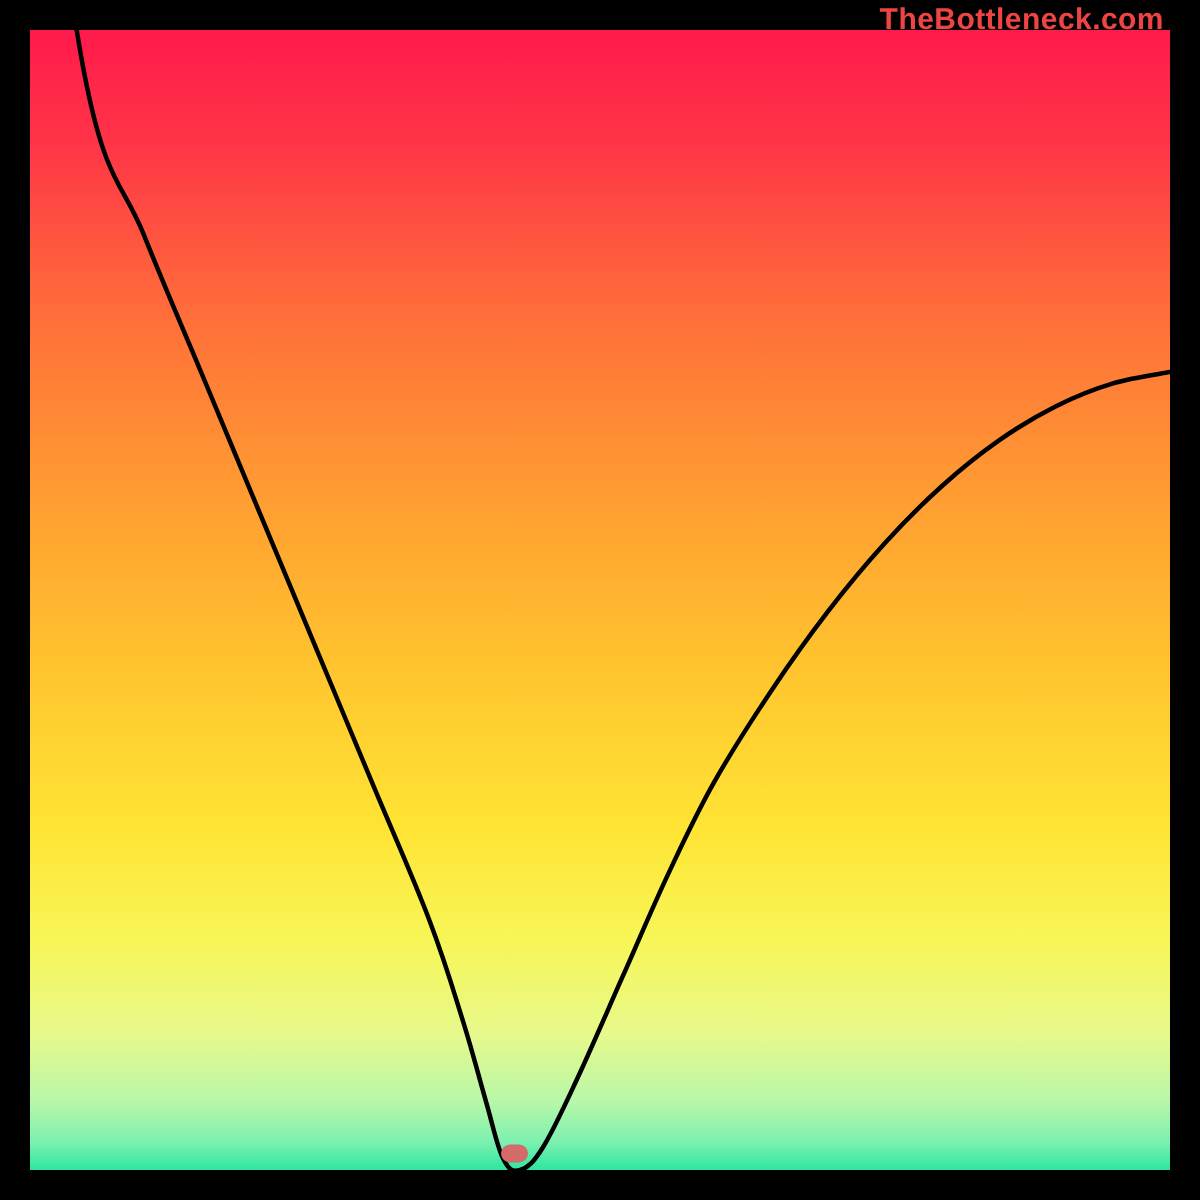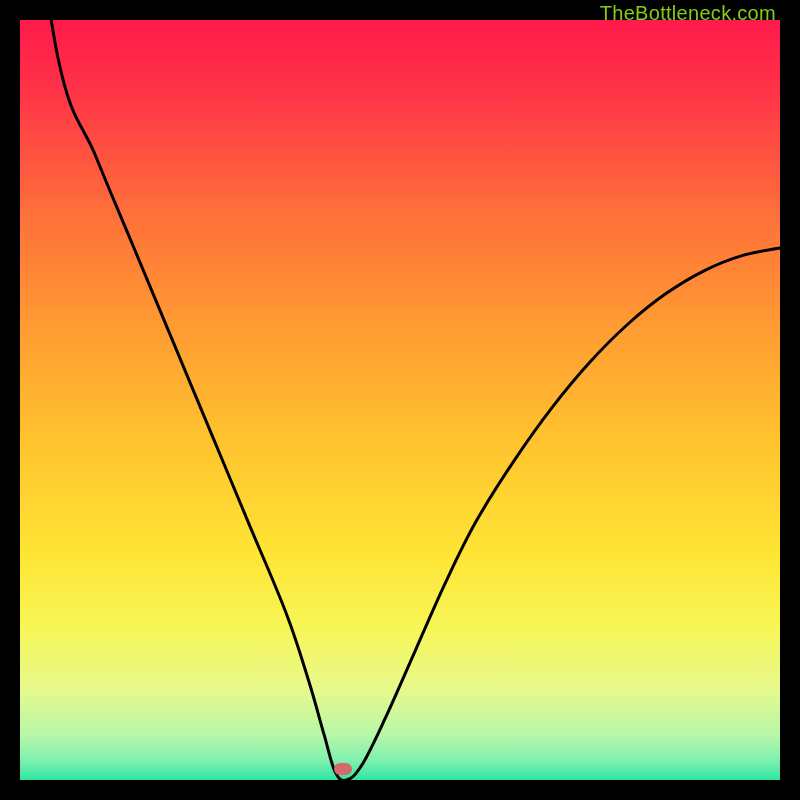--- a/index.html
+++ b/index.html
@@ -16,24 +16,24 @@
     left: 20px;
     top: 20px;
     width: 760px;
     height: 760px;
     background: #000;
   }
   .watermark {
     position: absolute;
     top: 2px;
     right: 24px;
-    color: #84cc16;
+    color: #ef4444;
     font-size: 20px;
     letter-spacing: 0.3px;
-    font-weight: 400;
+    font-weight: 700;
   }
   svg {
     position: absolute;
     left: 20px;
     top: 20px;
     width: 760px;
     height: 760px;
     display: block;
   }
   .marker {

